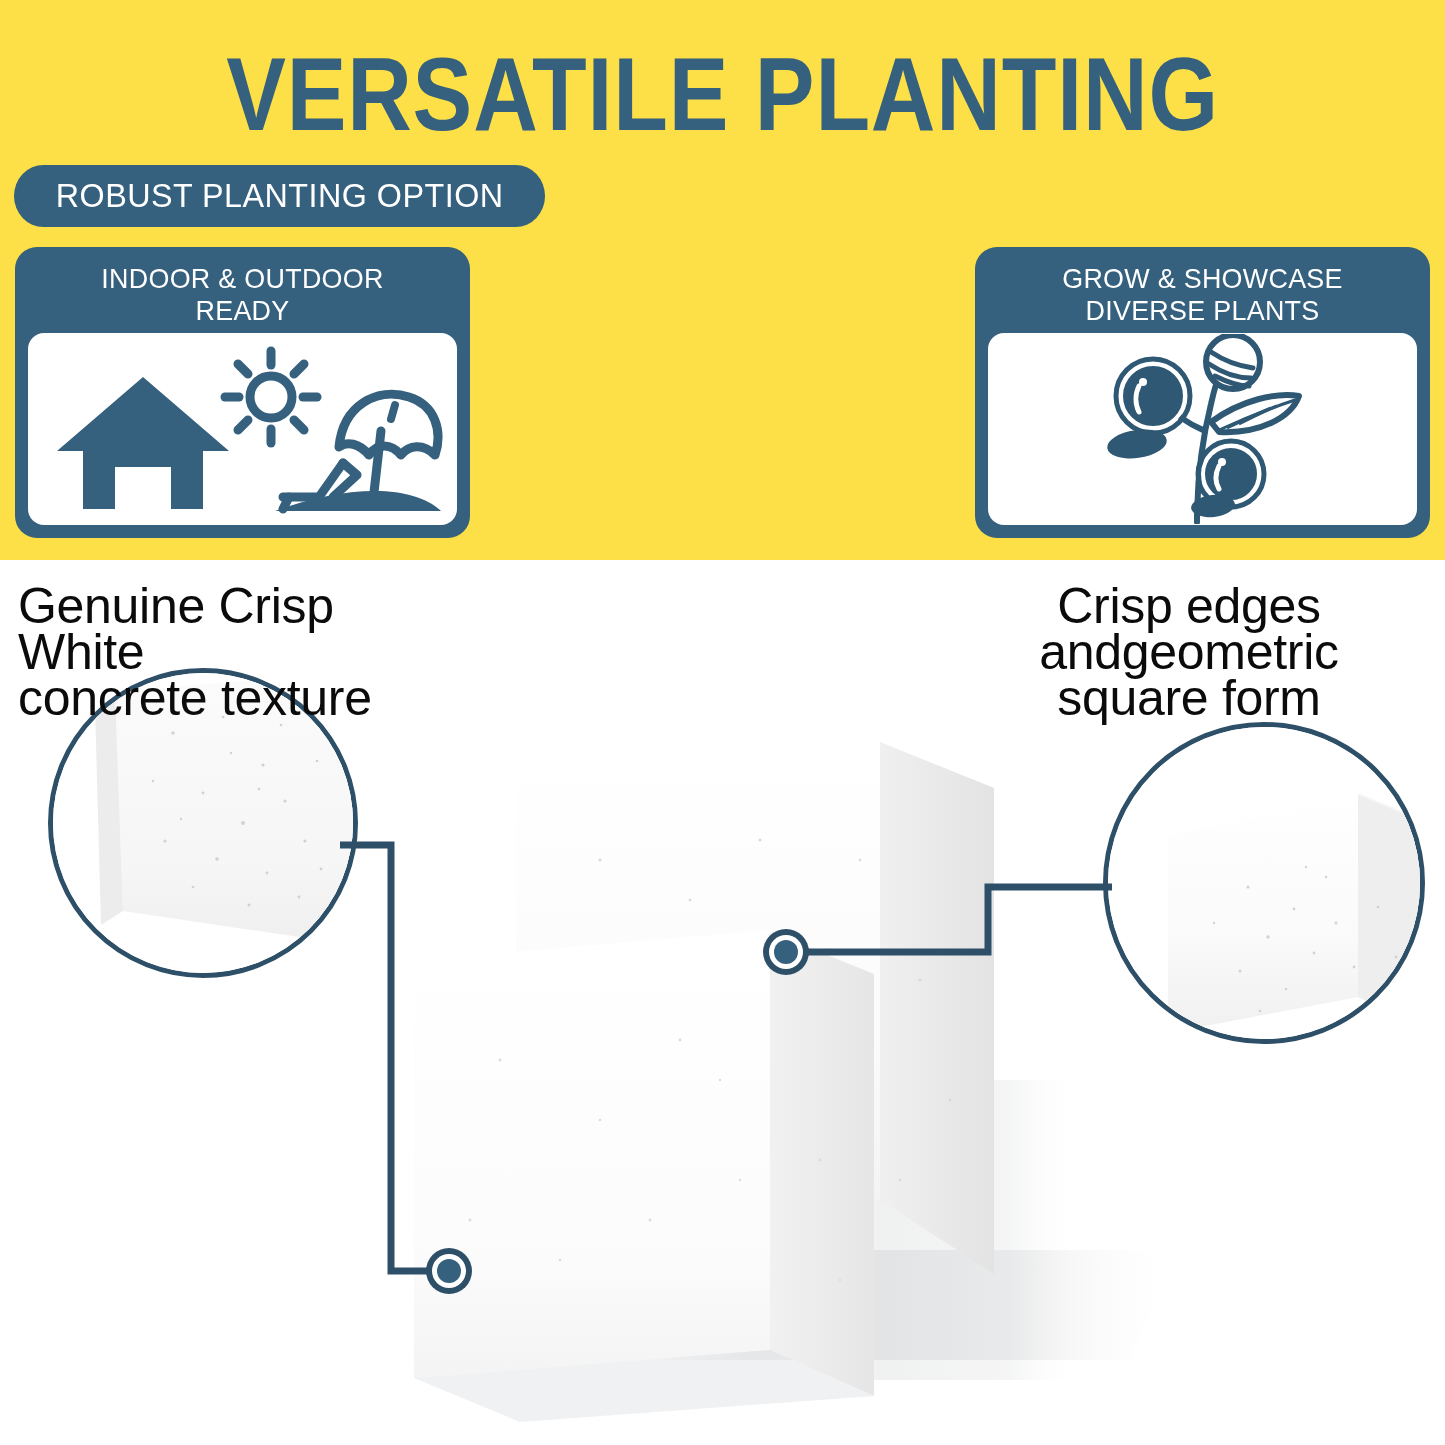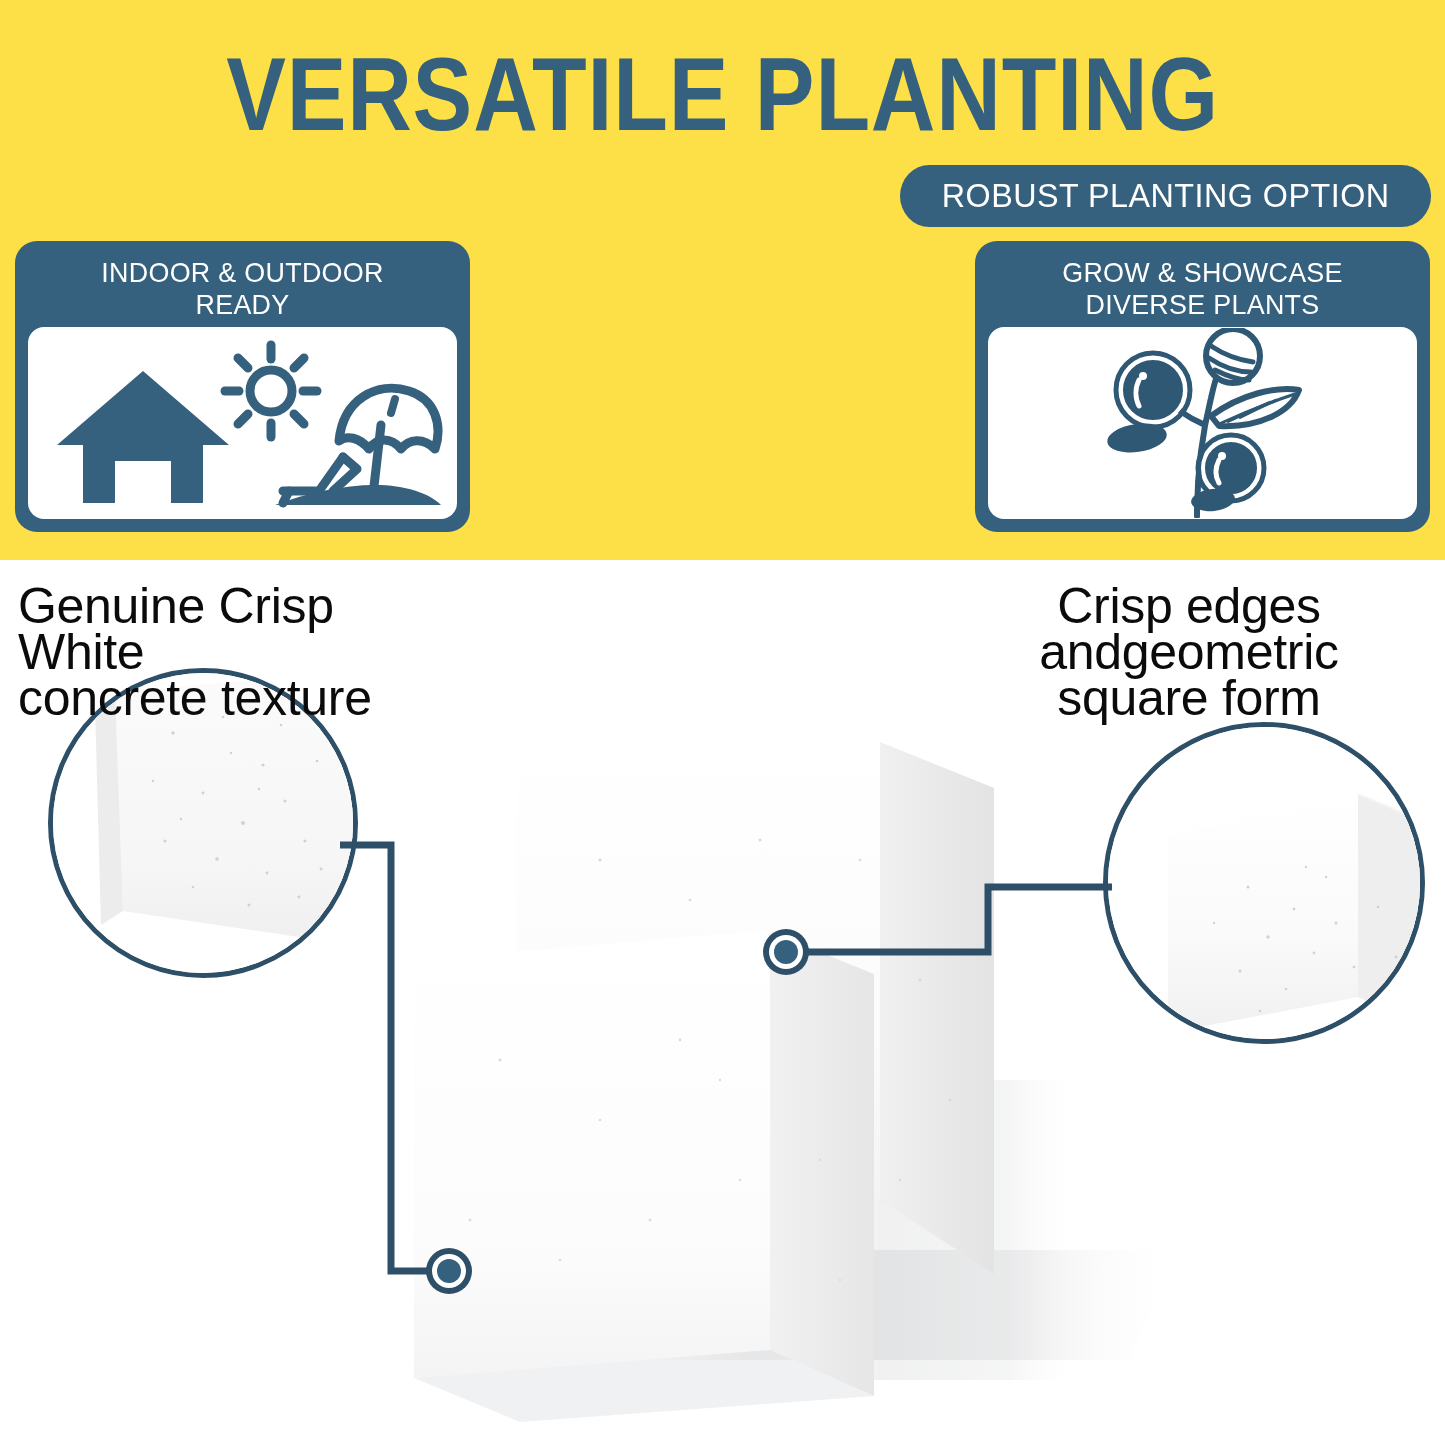--- a/index.html
+++ b/index.html
@@ -36,40 +36,39 @@
     transform-origin: center top;
     white-space: nowrap;
   }
 
   .pill-wrap {
     position: absolute;
     top: 165px;
     left: 0;
     width: 1445px;
     display: flex;
-    justify-content: flex-end;
-    padding-left: 40px;
+    justify-content: flex-start;
   }
   .pill {
     background: #35607E;
     border-radius: 40px;
     padding: 11px 44px 13px 44px;
     color: #ffffff;
     font-size: 34px;
     font-weight: 400;
     letter-spacing: 0.5px;
     line-height: 38px;
     white-space: nowrap;
     transform: scaleX(0.95);
   }
 
   
   .features {
     position: absolute;
-    top: 241px;
+    top: 247px;
     left: 15px;
     width: 1415px;
     height: 291px;
     display: flex;
     justify-content: space-between;
   }
   .fbox {
     width: 455px;
     height: 291px;
     background: #35607E;

